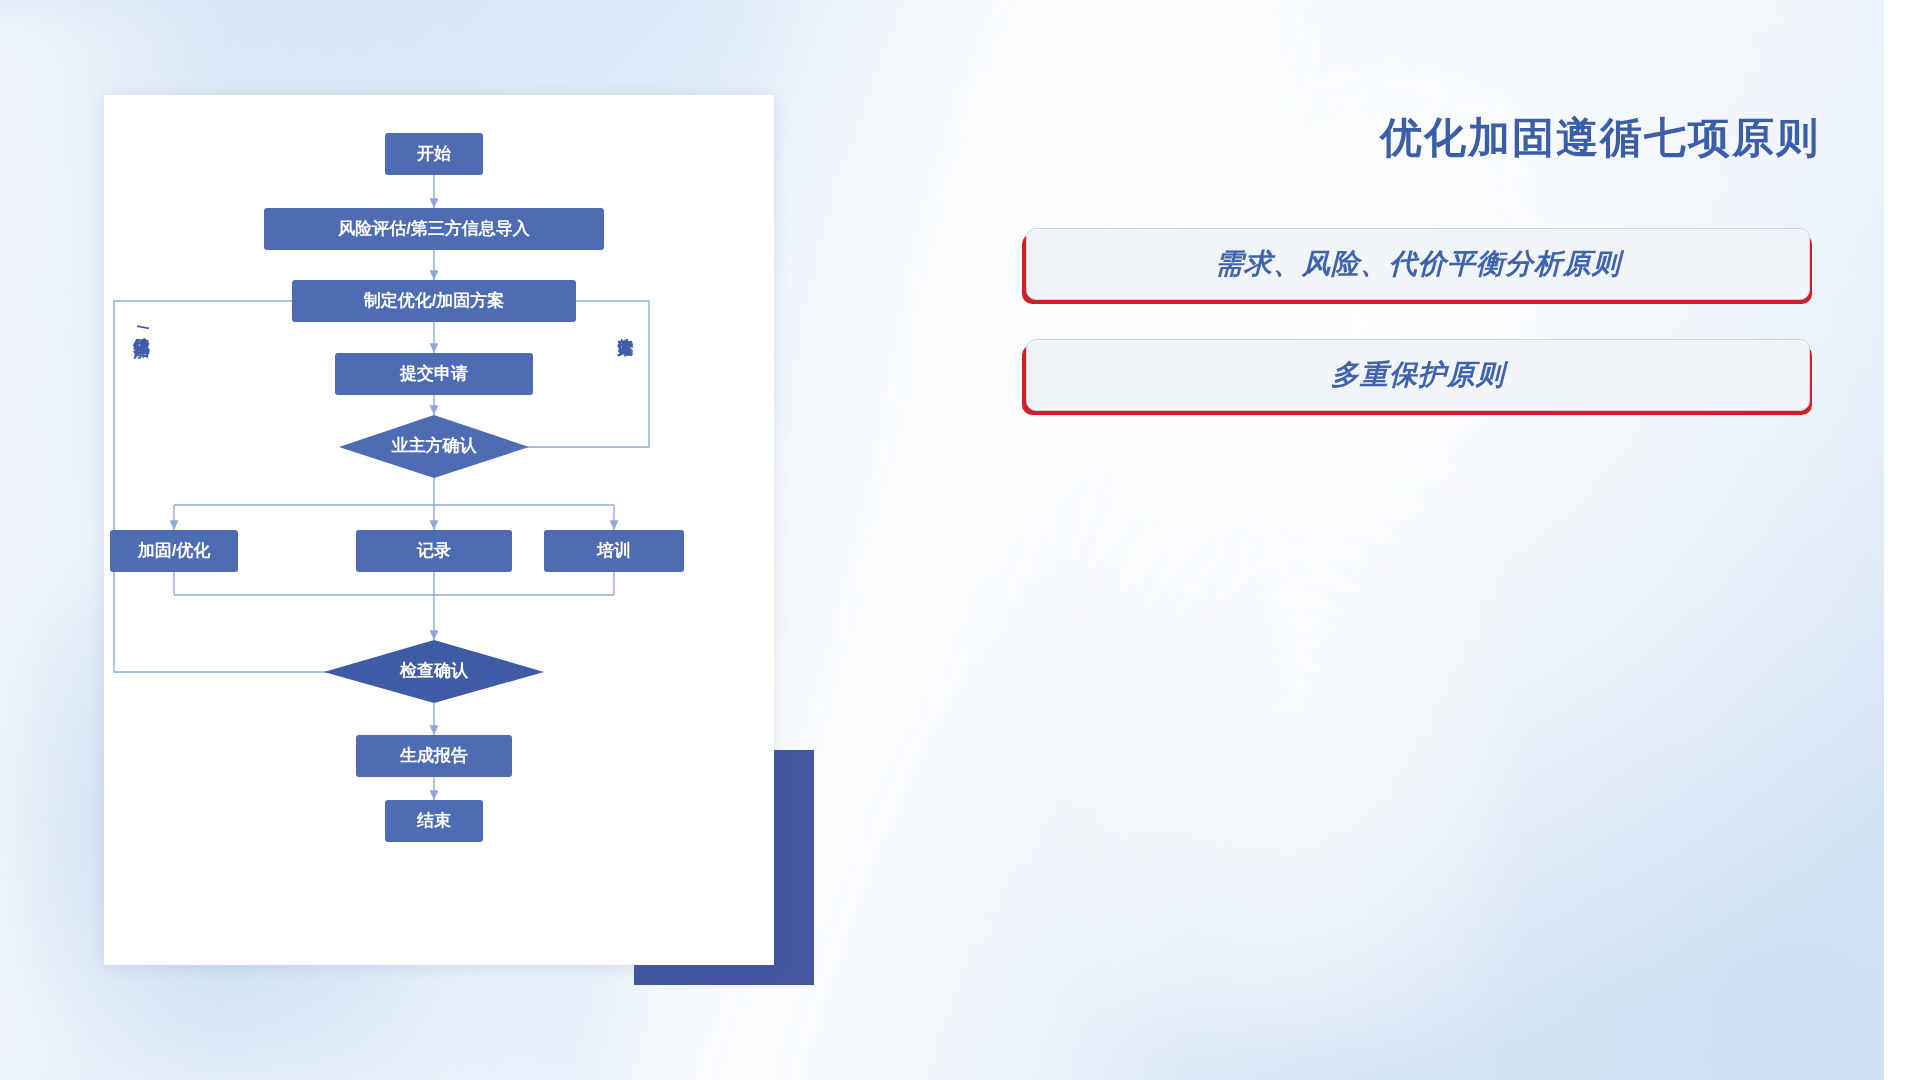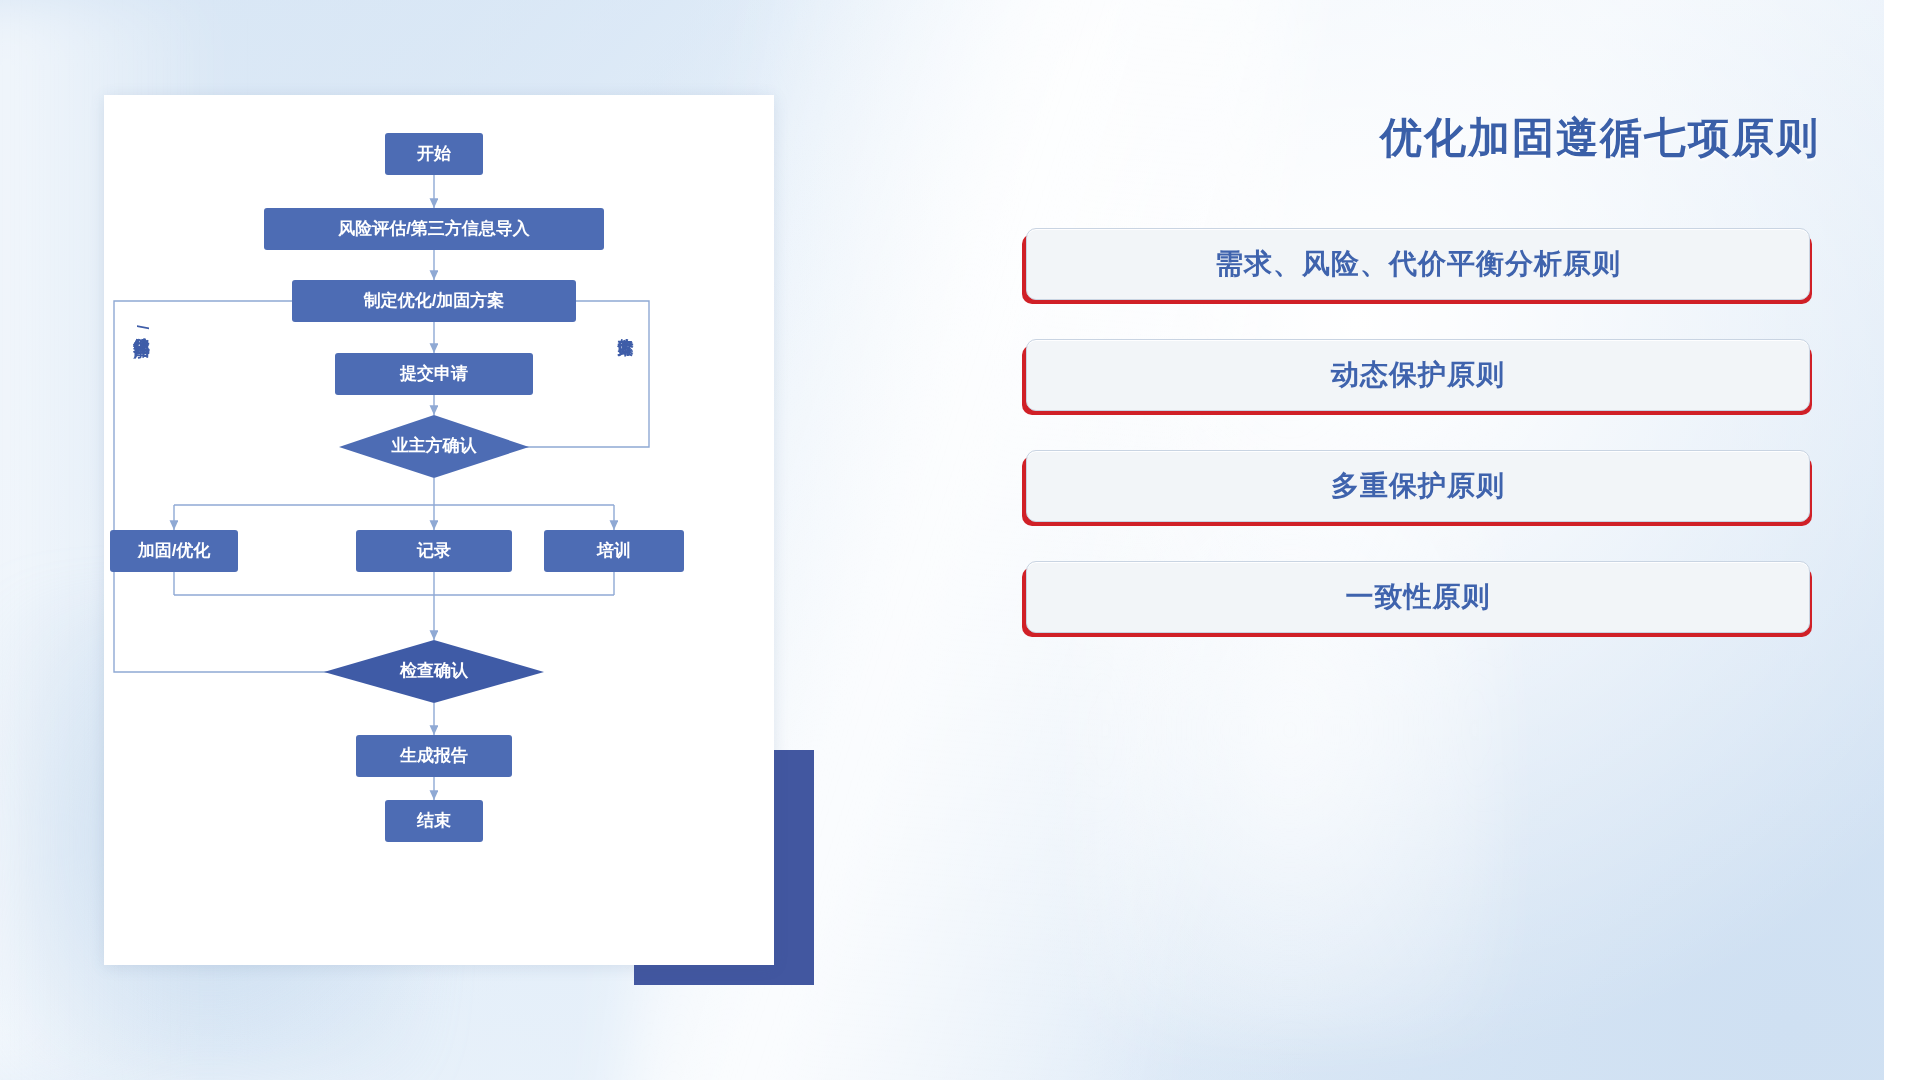--- a/index.html
+++ b/index.html
@@ -85,20 +85,21 @@
     font-weight: bold;
     color: #3a5fa8;
     letter-spacing: 2px;
     text-shadow: 0 2px 3px rgba(255,255,255,0.8);
   }
   #principle-list {
     position: absolute;
     left: 1022px;
     top: 228px;
     width: 790px;
+    font-style: italic;
   }
   .principle-row {
     position: relative;
     height: 70px;
     margin-bottom: 41px;
   }
   .principle-accent {
     position: absolute;
     left: 0; top: 6px;
     width: 790px; height: 70px;
@@ -218,37 +219,25 @@
   <div id="principle-list">
 
     <div class="principle-row">
       <div class="principle-accent"></div>
       <div class="principle-pill">
         <span class="principle-text">需求、风险、代价平衡分析原则</span>
       </div>
     </div>
 
 
-    <div class="principle-row">
-      <div class="principle-accent"></div>
-      <div class="principle-pill">
-        <span class="principle-text">动态保护原则</span>
-      </div>
-    </div>
 
     <div class="principle-row">
       <div class="principle-accent"></div>
       <div class="principle-pill">
         <span class="principle-text">多重保护原则</span>
       </div>
     </div>
 
-    <div class="principle-row">
-      <div class="principle-accent"></div>
-      <div class="principle-pill">
-        <span class="principle-text">一致性原则</span>
-      </div>
-    </div>
 
 
 
   </div>
 </div>
 
 </body></html>

